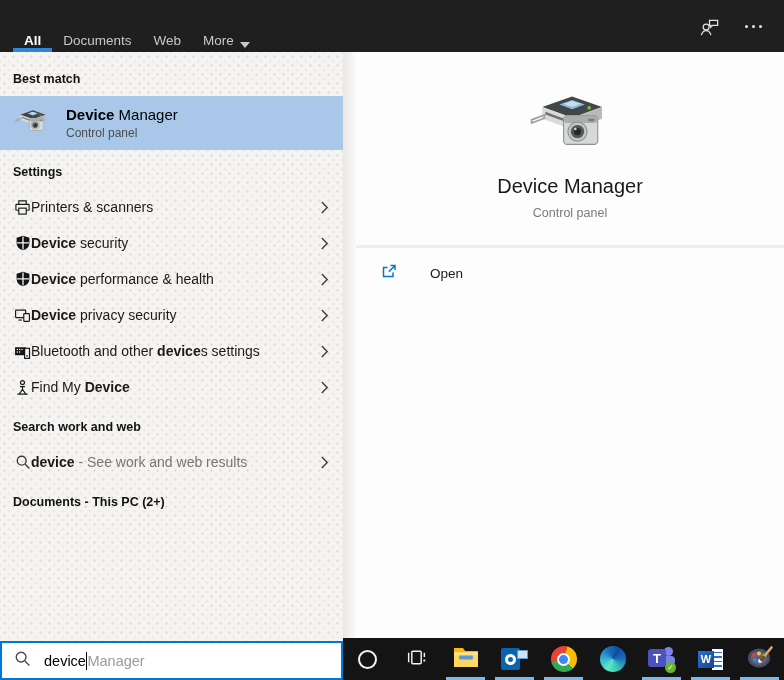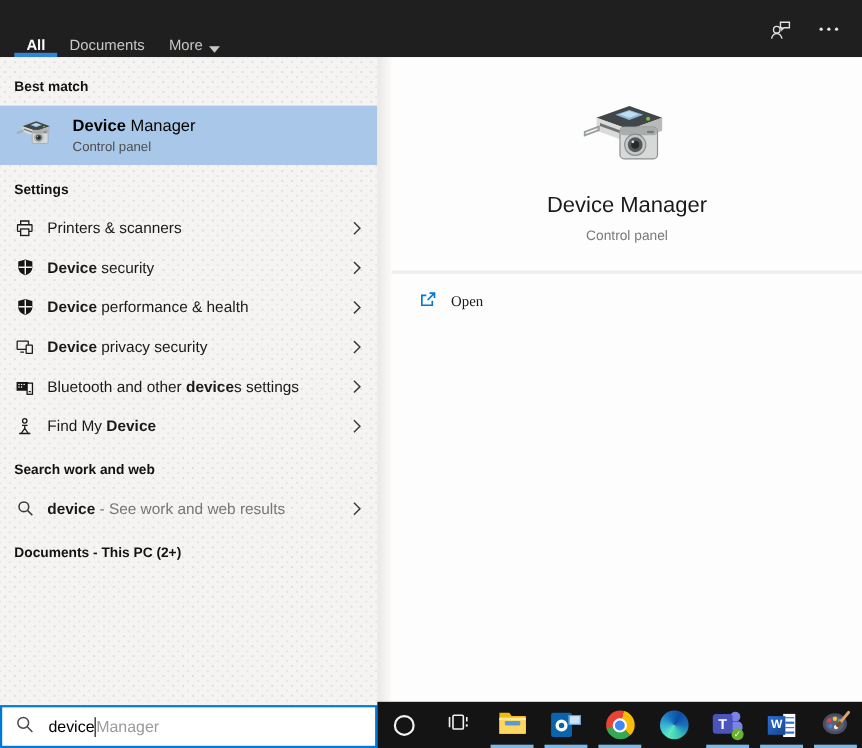--- a/index.html
+++ b/index.html
@@ -27,37 +27,37 @@
           background-image:radial-gradient(rgba(110,110,110,.16) 1px, transparent 1.2px),
                            radial-gradient(rgba(110,110,110,.10) 1px, transparent 1.2px);
           background-size:9px 9px,9px 9px; background-position:0 0,4.5px 4.5px; }
   .sec-header { font-size:12.5px; line-height:16px; font-weight:bold; color:#121212; padding:14px 13px 9px; }
   .sec-header.first { padding-top:19px; }
   .best-row { height:54px; background:var(--highlight,#a9c8e9); display:flex; align-items:center;
               padding:0 14px; gap:16px; cursor:pointer; }
   .bm-title { font-size:15px; color:#000; }
   .bm-title b { font-weight:bold; }
   .bm-sub { font-size:12px; color:#4d4d4d; margin-top:3px; }
-  .row { height:36px; display:flex; align-items:center; padding:0 14px; gap:12px; cursor:pointer; }
+  .row { height:36px; display:flex; align-items:center; padding:0 14px; gap:0; cursor:pointer; }
   .licon { width:17px; display:flex; justify-content:center; flex:0 0 17px; }
   .rlabel { flex:1; font-size:14px; color:#1b1a19; white-space:nowrap; overflow:hidden; }
   .rlabel b { font-weight:bold; }
   .rlabel .gray { color:#767676; }
   .chev { margin-left:auto; display:flex; flex:0 0 auto; }
 
   
   .mid-strip { position:absolute; left:343px; top:52px; width:13px; height:586px;
                background:linear-gradient(90deg,#eae8e6,#fbfaf9); }
   .right { position:absolute; left:356px; top:52px; width:428px; height:586px; background:#fdfdfd; }
   .preview { text-align:center; }
   .pv-icon { margin-top:38px; display:inline-block; }
   .pv-title { margin-top:17px; font-size:20px; color:#1b1a19; }
   .pv-sub { margin-top:8px; font-size:12.5px; color:#7a7a7a; }
   .pv-divider { margin-top:25px; height:3px; background:#efeeec; }
-  .open-row { height:50px; display:flex; align-items:center; gap:12px; padding:0 24px; cursor:pointer;font-family:Liberation Serif, serif; }
+  .open-row { height:50px; display:flex; align-items:center; gap:32px; padding:0 24px; cursor:pointer; }
   .open-label { font-size:13.5px; color:#1b1a19; }
 
   
   .searchbox { position:absolute; left:0; top:641px; width:343px; height:39px; background:#fff;
                border:2px solid var(--accent,#0078d7); display:flex; align-items:center;
                padding:0 12px; gap:13px; cursor:text; }
   .sb-text { font-size:14.5px; color:#000; display:flex; align-items:center; }
   .sb-caret { display:inline-block; width:1.5px; height:18px; background:#000; animation:blink 1s steps(1) infinite; }
   .sb-suggest { color:#9b9b9b; }
   @keyframes blink { 50% { opacity:0; } }
@@ -103,20 +103,23 @@
 
   <header class="topbar">
     <nav class="tabs">
       <div class="tab active">
           <span>All</span>
         </div>
       <div class="tab">
           <span>Documents</span>
         </div>
       <div class="tab">
+          <span>Web</span>
+        </div>
+      <div class="tab">
         <span>More</span>
         <span class="caret"></span>
       </div>
     </nav>
     <div class="topbar-right">
       <span class="tb-ic">
         <svg width="23" height="23" viewBox="0 0 24 24" fill="none" stroke="#e2e2e2" stroke-width="1.3">
           <circle cx="8.5" cy="12.5" r="3.1"></circle>
           <path d="M3.5 21c.9-3.1 2.9-4.7 5-4.7s4.1 1.6 5 4.7"></path>
           <path d="M12 5.5h8.5v5.2h-5.3l-1.9 2v-2H12z"></path>

